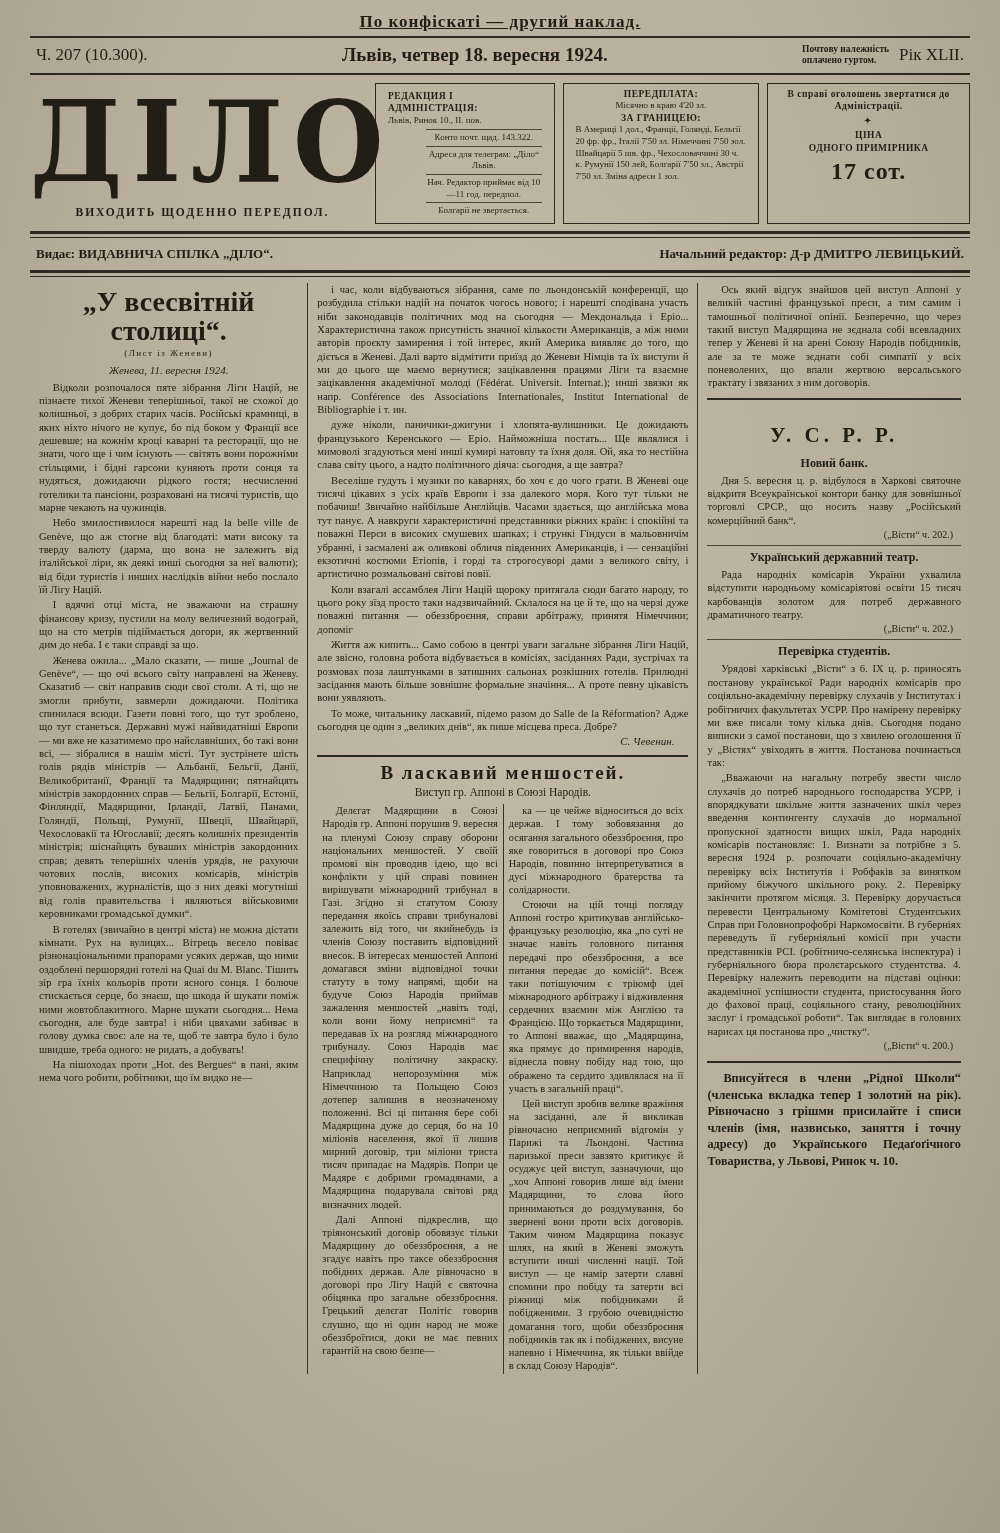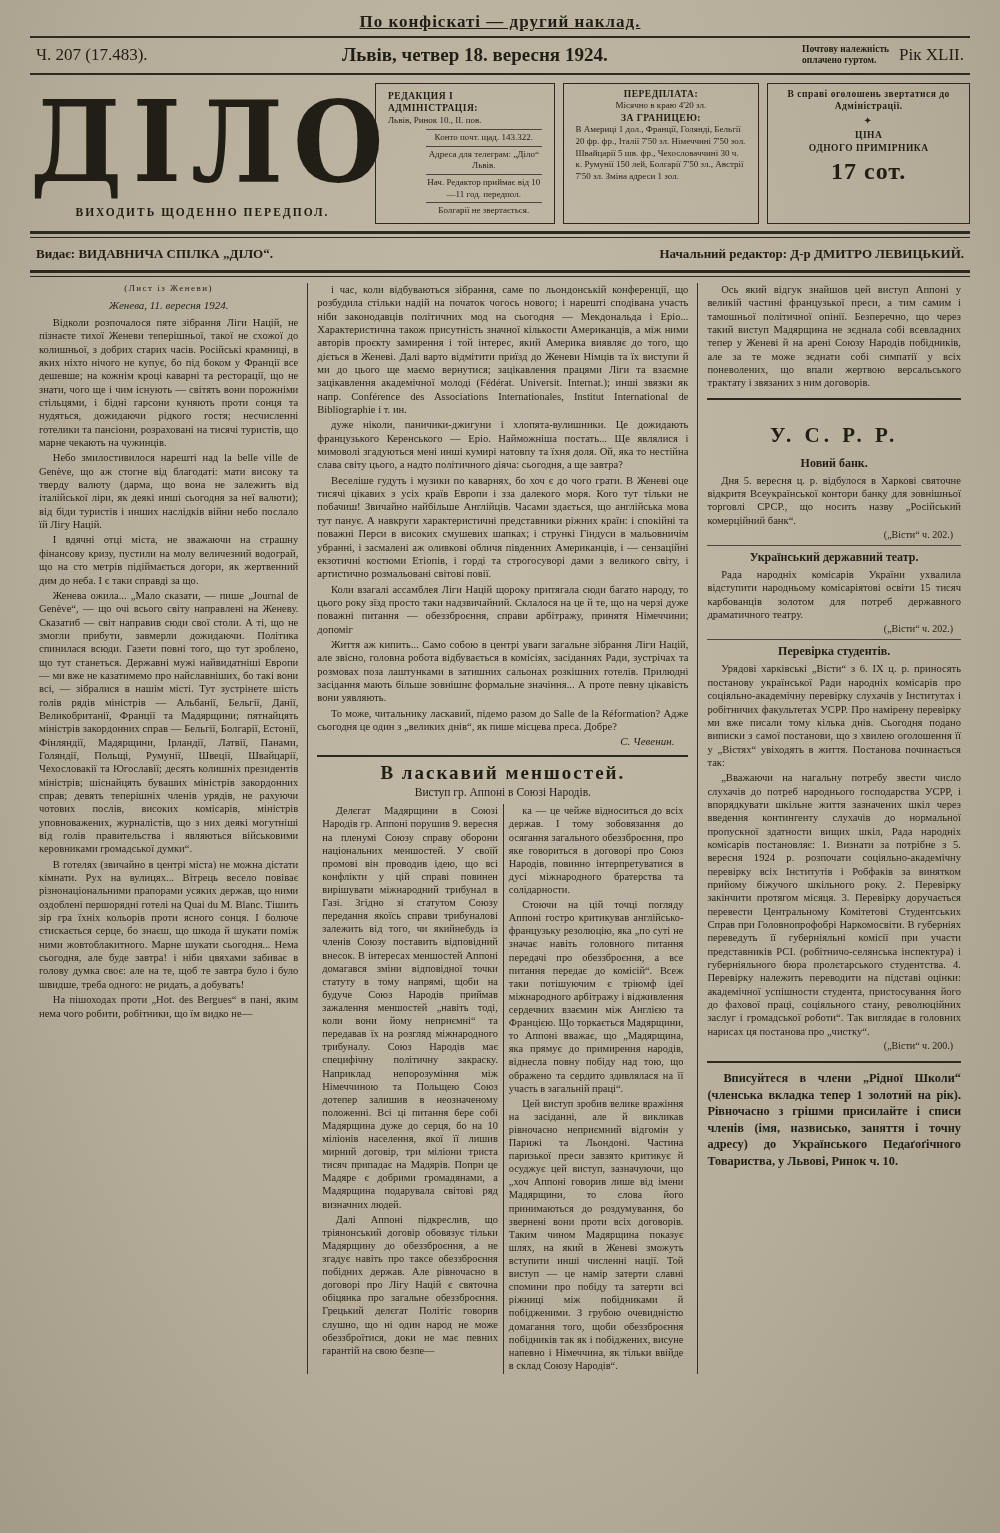--- a/index.html
+++ b/index.html
@@ -80,21 +80,21 @@
 </head>
 <body>
 
 <div class="page">
 
   <div class="confiscation">По конфіскаті — другий наклад.</div>
 
   <div class="rule-thin"></div>
 
   <div class="header-row">
-    <div class="hdr-issue">Ч. 207 (17.483).</div>
+    <div class="hdr-issue">Ч. 207 (10.300).</div>
     <div class="hdr-date">Львів, четвер 18. вересня 1924.</div>
     <div class="hdr-postage">
       <div>Почтову належність</div>
       <div>оплачено гуртом.</div>
     </div>
     <div class="hdr-volume">Рік XLII.</div>
   </div>
 
   <div class="rule-thin"></div>
 
@@ -138,20 +138,21 @@
   <div class="publisher-row">
     <div>Видає: ВИДАВНИЧА СПІЛКА „ДІЛО“.</div>
     <div>Начальний редактор: Д-р ДМИТРО ЛЕВИЦЬКИЙ.</div>
   </div>
 
   <div class="rule-thick"></div>
 
   <div class="body-cols">
 
     <div class="col">
+      <h1 class="a1-title">„У всесвітній столиці“.</h1>
       <div class="a1-subtitle">(Лист із Женеви)</div>
       <div class="a1-dateline">Женева, 11. вересня 1924.</div>
       <div>
           <p>Відколи розпочалося пяте зібрання Ліги Націй, не пізнаєте тихої Женеви теперішньої, такої не схожої до колишньої, з добрих старих часів. Російські крамниці, в яких ніхто нічого не купує, бо під боком у Франції все дешевше; на кожнім кроці каварні та ресторації, що не знати, чого ще і чим існують — світять вони порожніми стільцями, і бідні гарсони куняють проти сонця та нудяться, дожидаючи рідкого гостя; несчисленні готелики та пансіони, розраховані на тисячі туристів, що марне чекають на чужинців.</p>
           <p>Небо змилостивилося нарешті над la belle ville de Genève, що аж стогне від благодаті: мати високу та тверду валюту (дарма, що вона не залежить від італійської ліри, як деякі инші сьогодня за неї валюти); від біди туристів і инших наслідків війни небо послало їй Лігу Націй.</p>
           <p>І вдячні отці міста, не зважаючи на страшну фінансову кризу, пустили на молу величезний водограй, що на сто метрів підіймається догори, як жертвенний дим до неба. І є таки справді за що.</p>
           <p>Женева ожила... „Мало сказати, — пише „Journal de Genève“, — що очі всього світу направлені на Женеву. Сказатиб — світ направив сюди свої столи. А ті, що не змогли прибути, завмерли дожидаючи. Політика спинилася всюди. Газети повні того, що тут зроблено, що тут станеться. Державні мужі найвидатніші Европи — ми вже не казатимемо про найславніших, бо такі вони всі, — зібралися в нашім місті. Тут зустрінете шість голів рядів міністрів — Альбанії, Бельгії, Данії, Великобританії, Франції та Мадярщини; пятнайцять міністрів закордонних справ — Бельгії, Болгарії, Естонії, Фінляндії, Мадярщини, Ірландії, Латвії, Панами, Голяндії, Польщі, Румунії, Швеції, Швайцарії, Чехословакії та Югославії; десять колишніх президентів міністрів; шіснайцять буваших міністрів закордонних справ; девять теперішніх членів урядів, не рахуючи чотових послів, високих комісарів, міністрів уповноважених, журналістів, що з них деякі могутніші від голів правительства і являються військовими керовниками громадської думки“.</p>
           <p>В готелях (звичайно в центрі міста) не можна дістати кімнати. Рух на вулицях... Вітрець весело повіває різнонаціональними прапорами усяких держав, що ними оздоблені першорядні готелі на Quai du M. Blanc. Тішить зір гра їхніх кольорів проти ясного сонця. І болюче стискається серце, бо знаєш, що шкода й шукати поміж ними жовтоблакитного. Марне шукати сьогодня... Нема сьогодня, але буде завтра! і ніби цвяхами забиває в голову думка своє: але на те, щоб те завтра було і було швидше, треба одного: не ридать, а добувать!</p>
           <p>На пішоходах проти „Hot. des Bergues“ в пані, яким нема чого робити, робітники, що їм видко не—</p>
         </div>

